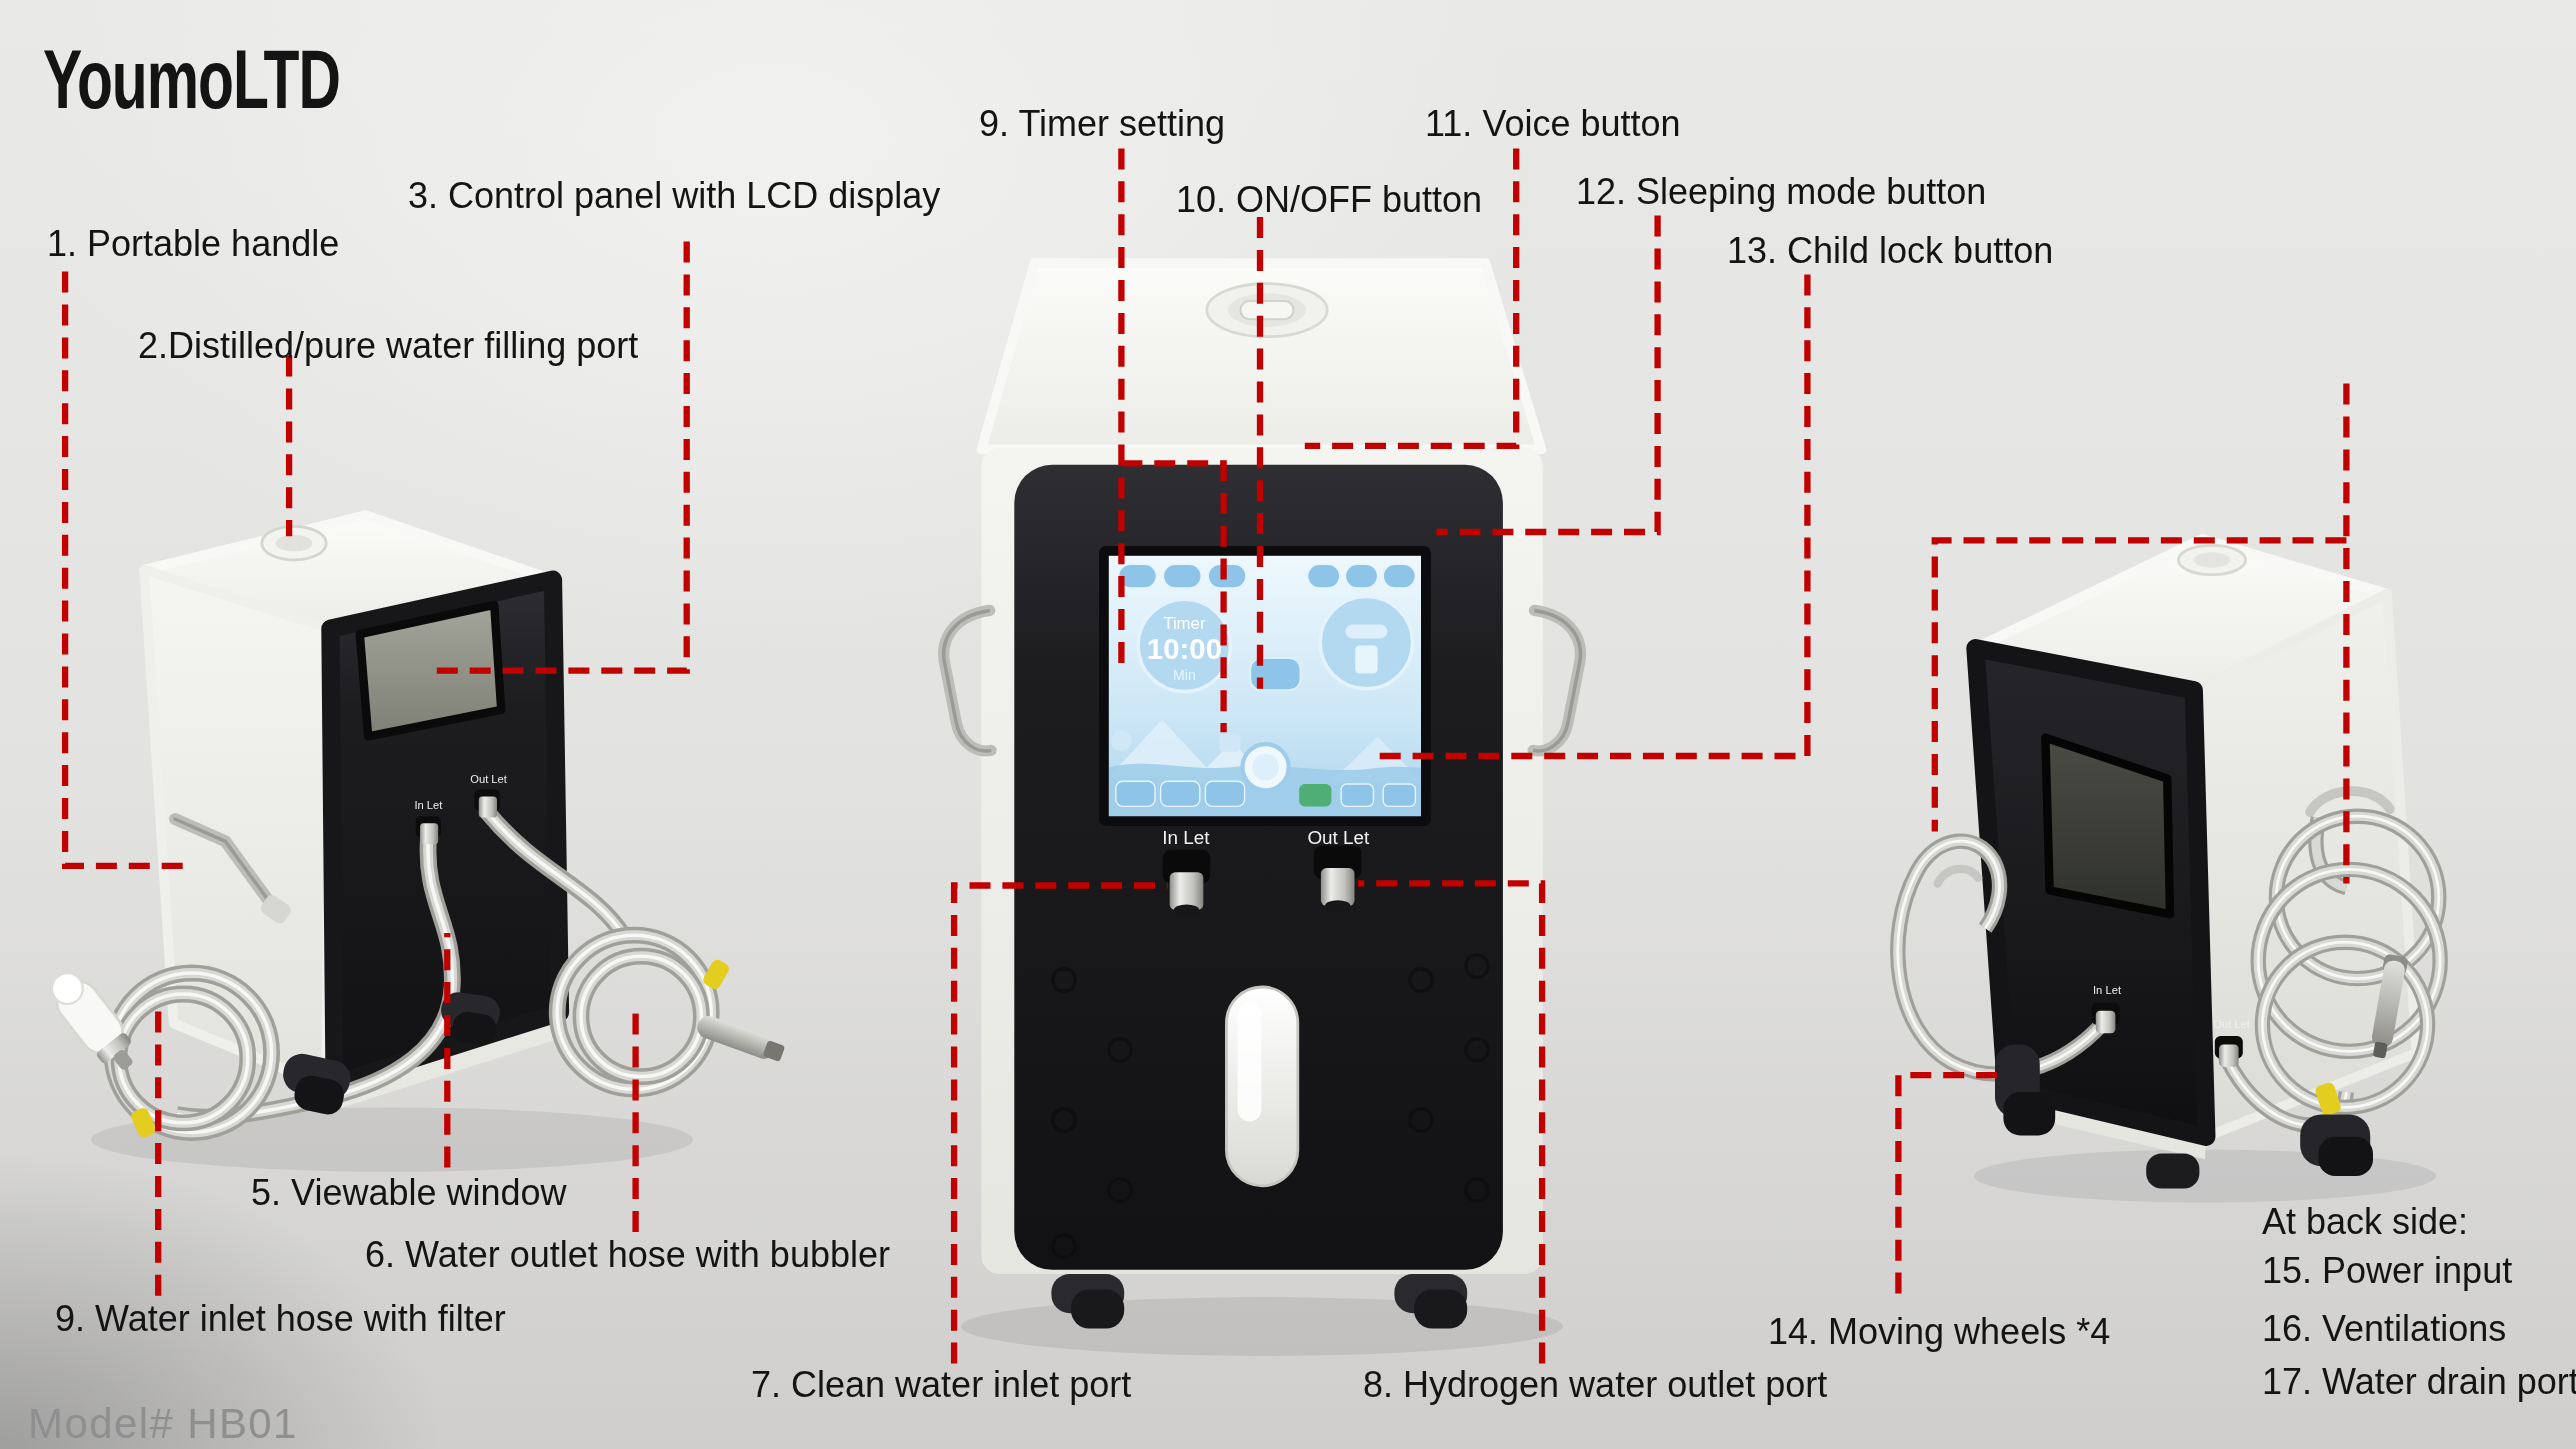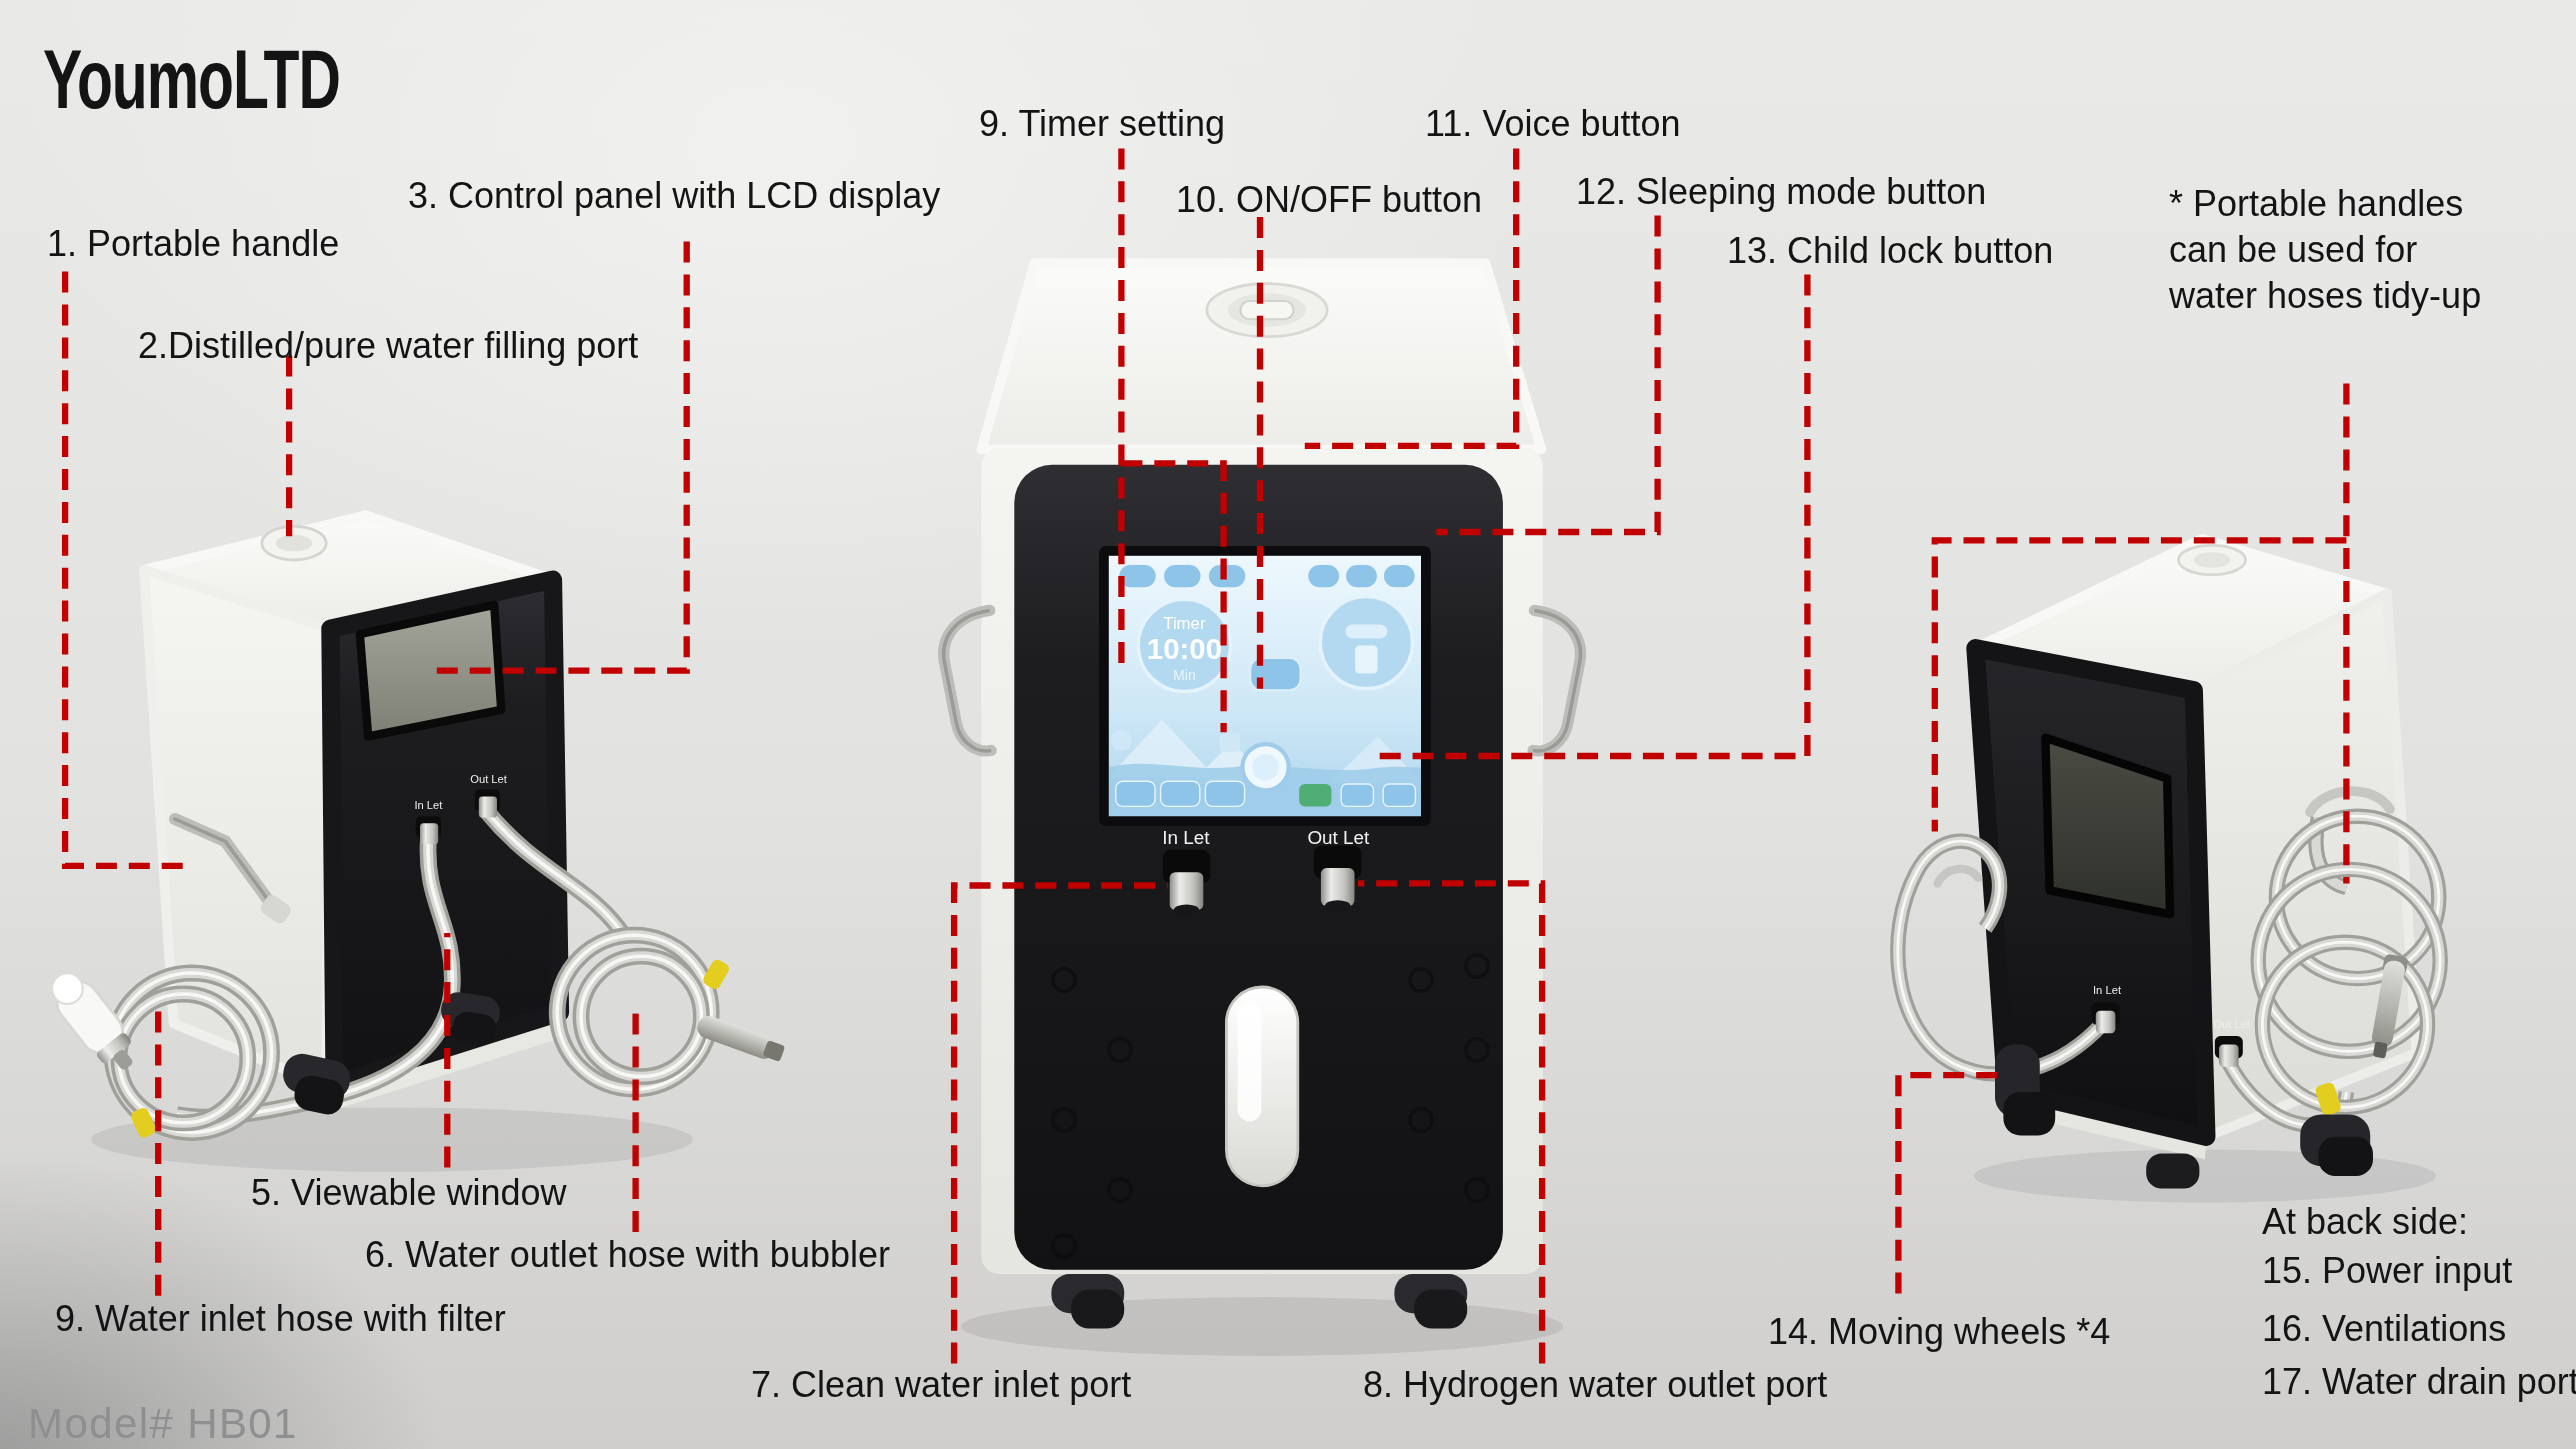--- a/index.html
+++ b/index.html
@@ -312,25 +312,20 @@
         <path d="M2368,308 V760 H2052" fill="none" stroke="#c10000" stroke-width="9" stroke-dasharray="30 17"></path>
         <path d="M2582,392 V1080 H1964" fill="none" stroke="#c10000" stroke-width="9" stroke-dasharray="30 17"></path>
         <path d="M2712,1848 V1536 H2856" fill="none" stroke="#c10000" stroke-width="9" stroke-dasharray="30 17"></path>
         <path d="M3352,548 V1262" fill="none" stroke="#c10000" stroke-width="9" stroke-dasharray="30 17"></path>
         <path d="M3352,772 H2764 V1188" fill="none" stroke="#c10000" stroke-width="9" stroke-dasharray="30 17"></path>
       </g>
 </svg>
 
 <div id="logo">YoumoLTD</div>
 
-<div id="note">
-  <div>* Portable handles</div>
-  <div>can be used for</div>
-  <div>water hoses tidy-up</div>
-</div>
 
 <div class="backitem" style="top:1201px">At back side:</div>
 <div class="backitem" style="top:1250px">15. Power input</div>
 <div class="backitem" style="top:1308px">16. Ventilations</div>
 <div class="backitem" style="top:1361px">17. Water drain port</div>
 
 <div id="model">Model# HB01</div>
 
 <div id="labels-layer">
       <div class="lbl" style="left: 47px; top: 224px;">1. Portable handle</div>

